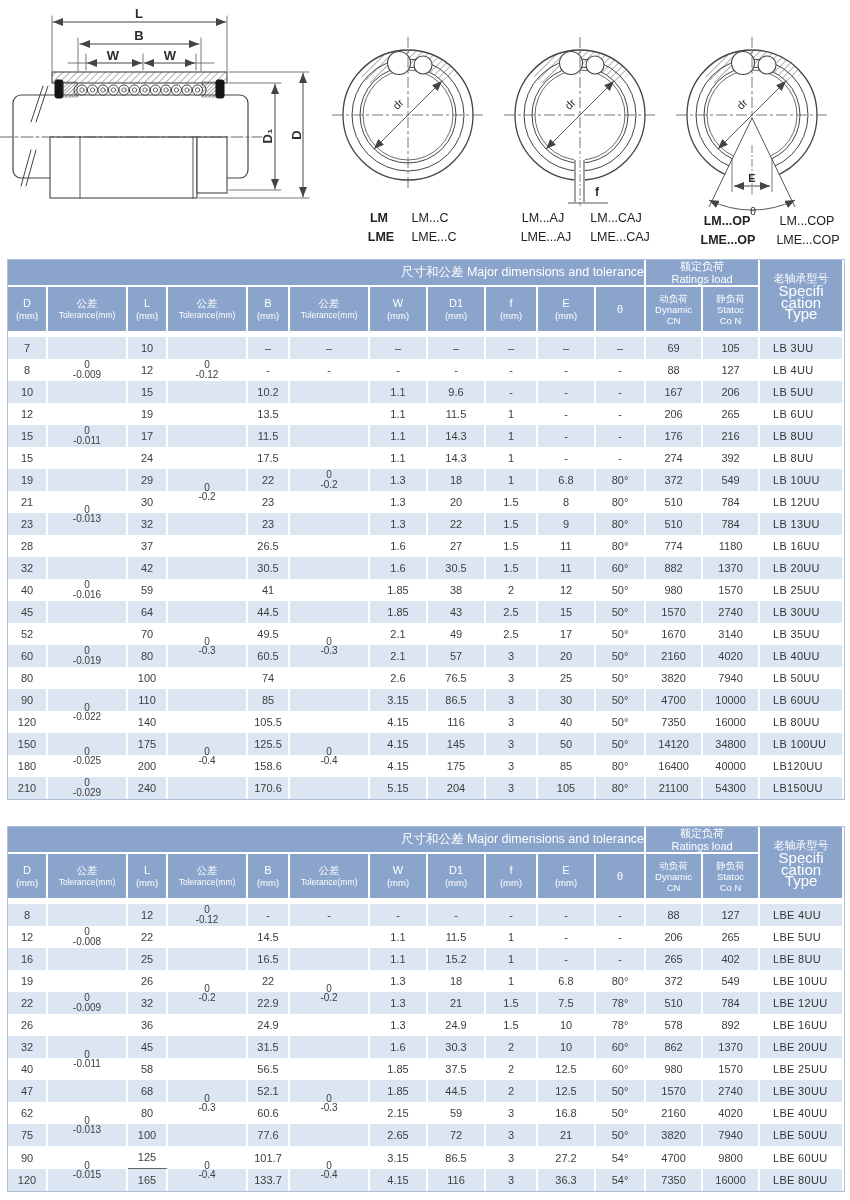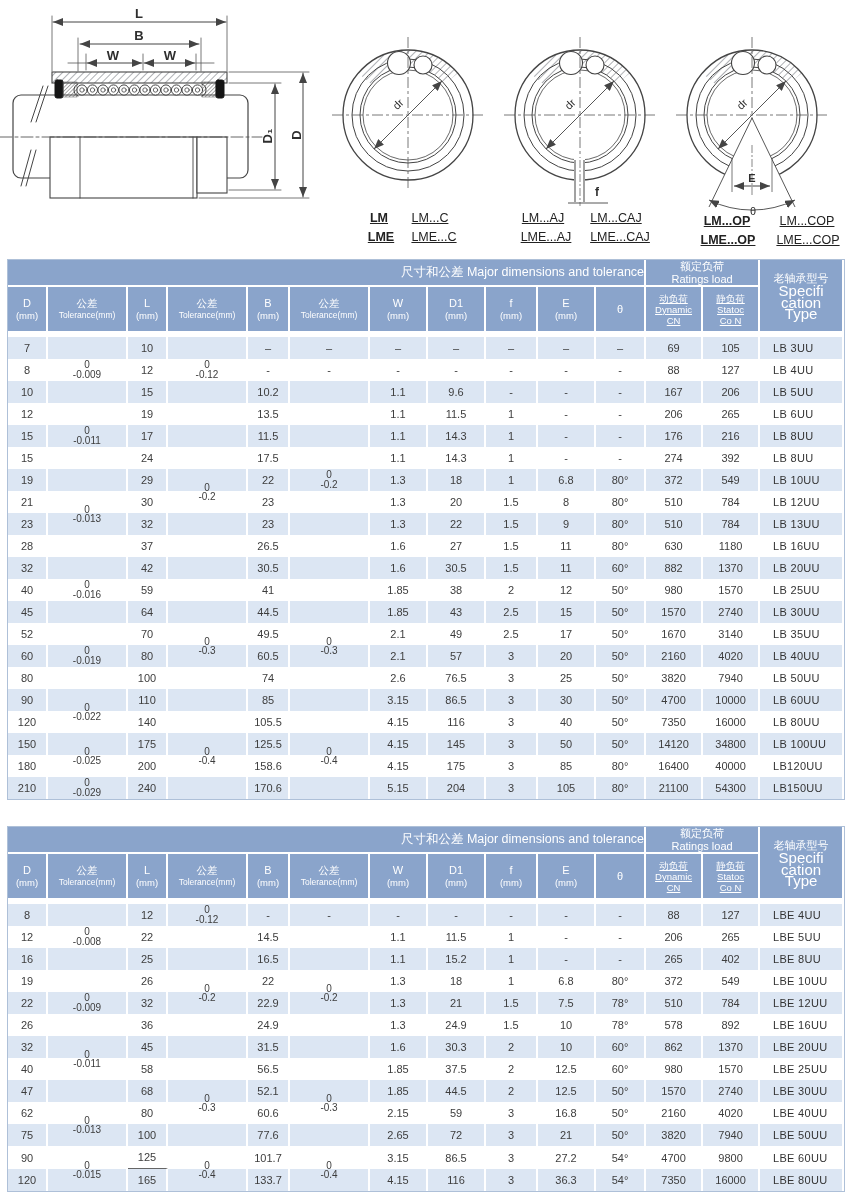--- a/index.html
+++ b/index.html
@@ -8,39 +8,39 @@
   html,body{margin:0;padding:0;background:#e8e8e8;}
   .page{position:relative;width:850px;height:1200px;background:#fff;margin:0 auto;overflow:hidden;
         font-family:"Liberation Sans","DejaVu Sans",sans-serif;}
   .drawing-area{position:absolute;left:0;top:0;width:850px;height:258px;}
   .drawing-area svg{display:block;}
   .lab{position:absolute;transform:translate(-50%,-50%);font-size:13px;color:#2e2e2e;font-weight:bold;white-space:nowrap;}
   .lab.rot{transform:translate(-50%,-50%) rotate(-90deg);}
   .lab.rot45{transform:translate(-50%,-50%) rotate(-45deg);font-size:11px;font-weight:normal;}
   .lab.small{font-size:11px;font-weight:normal;}
   .lab.fsym{font-size:12px;font-weight:bold;}
-  .cap{position:absolute;transform:translate(-50%,-50%);font-size:12.5px;color:#222;white-space:nowrap;text-decoration:underline;}
+  .cap{position:absolute;transform:translate(-50%,-50%);font-size:12.5px;color:#222;white-space:nowrap;}
   .cap.b{font-weight:bold;}
 
   .tbl-wrap{position:absolute;left:7px;width:836px;border:1px solid var(--edge);background:#fff;}
   #t1{top:259px;} #t2{top:826px;}
   .dim-table{border-collapse:separate;border-spacing:0;table-layout:fixed;width:834px;}
   .dim-table th{background:var(--hdr);color:#fff;font-weight:normal;border-right:2px solid #fff;padding:0;text-align:center;vertical-align:middle;box-sizing:border-box;}
   .dim-table .hrow1 th{border-bottom:2px solid #fff;height:27px;}
   .dim-table .hrow1 .gdims{font-size:12.5px;text-align:right;}
   .dim-table .gload div{font-size:11px;line-height:12.5px;}
   .dim-table th.spec{border-bottom:none;border-right:none;}
   .dim-table th.spec .spec-cn{font-size:11px;line-height:14px;}
   .dim-table th.spec .spec-en{font-size:15px;line-height:11.5px;}
   .dim-table .hrow2 th{height:44px;font-size:11px;}
   .dim-table .hrow2 .l1{font-size:11px;line-height:13px;}
   .dim-table .hrow2 .l2{font-size:9.5px;line-height:11px;}
   .dim-table .hrow2 .c-tol .l1{font-size:10.5px;}
   .dim-table .hrow2 .c-tol .l2{font-size:8.5px;}
-  .dim-table .hrow2 .c-load div{font-size:9.5px;line-height:11px;text-decoration:underline;}
+  .dim-table .hrow2 .c-load div{font-size:9.5px;line-height:11px;}
   .gaprow td{height:6px;background:#fff;border:none;padding:0;}
   .dim-table tbody td{height:22px;font-size:11px;color:var(--txt);text-align:center;position:relative;
       border-right:2px solid #fff;padding:0;line-height:22px;box-sizing:border-box;background:#fff;}
   .dim-table tbody tr:nth-child(odd) td{background:var(--stripe);}
   .dim-table tbody td:last-child{border-right:none;margin-left:8px;}
   .dim-table td.type-cell{text-align:left;padding-left:13px;letter-spacing:.3px;color:#333;}
   .tol-mid,.tol-low,.tol-high{position:absolute;left:0;right:0;font-size:10px;line-height:10px;color:var(--txt);z-index:2;}
   .tol-mid{top:50%;transform:translateY(-50%);}
   .tol-mid span,.tol-low span,.tol-high span{display:block;}
   .tol-low{bottom:-2px;}
@@ -476,21 +476,21 @@
             <td></td>
             <td>37</td>
             <td></td>
             <td>26.5</td>
             <td></td>
             <td>1.6</td>
             <td>27</td>
             <td>1.5</td>
             <td>11</td>
             <td>80°</td>
-            <td>630</td>
+            <td>774</td>
             <td>1180</td>
             <td class="type-cell">LB 16UU</td>
           </tr>
           <tr>
             <td>32</td>
             <td></td>
             <td>42</td>
             <td></td>
             <td>30.5</td>
             <td></td>

